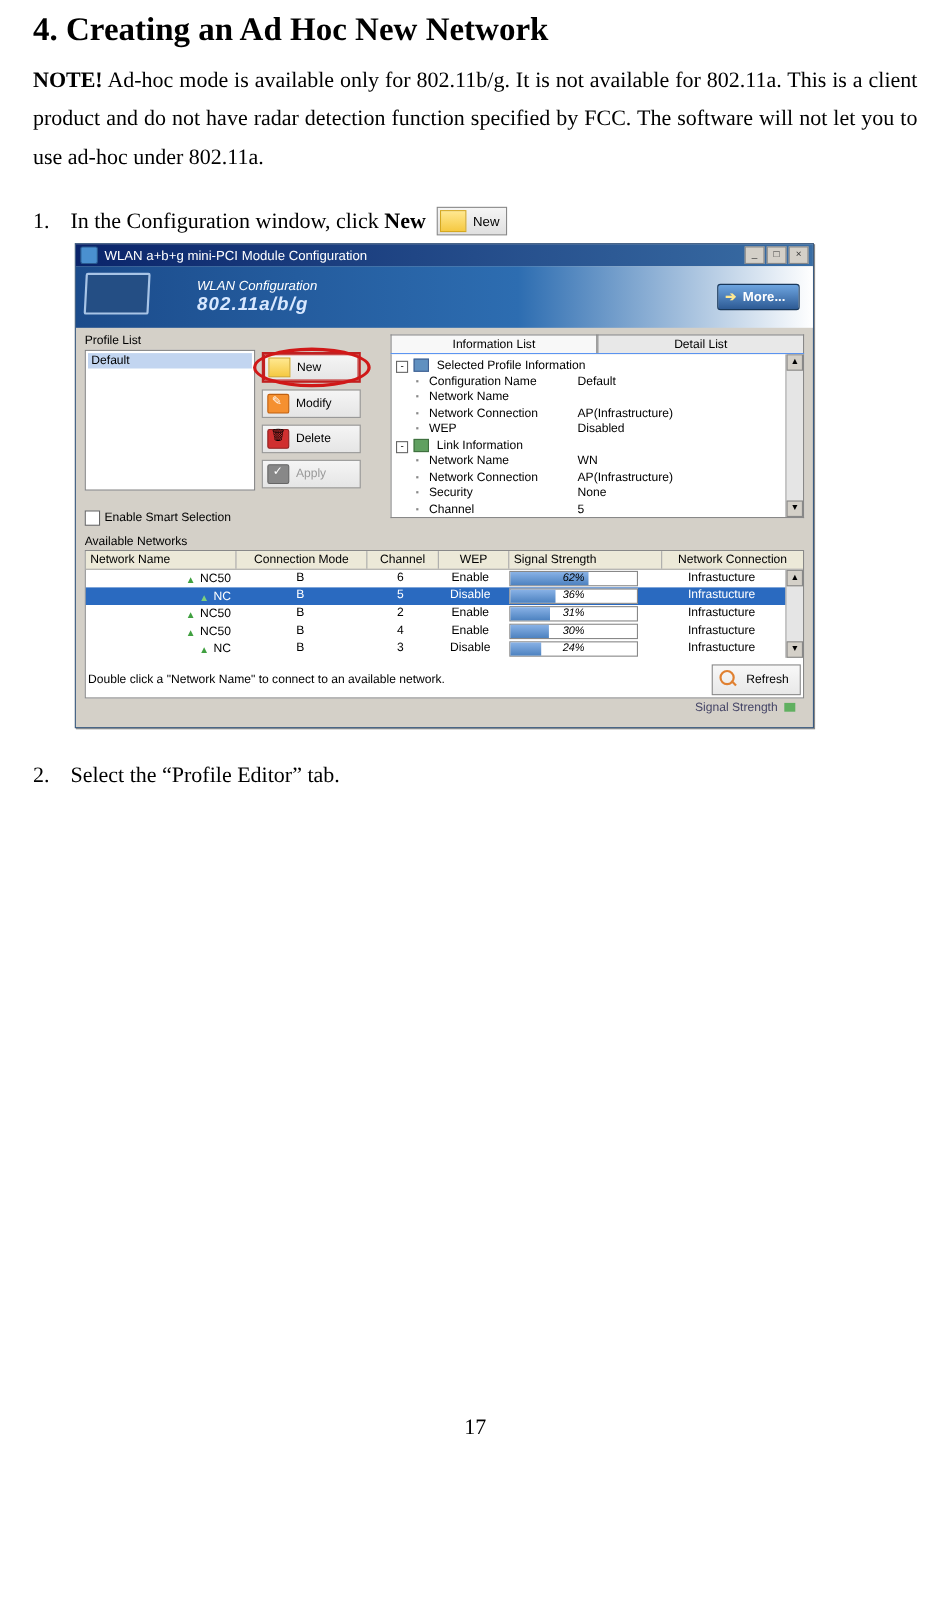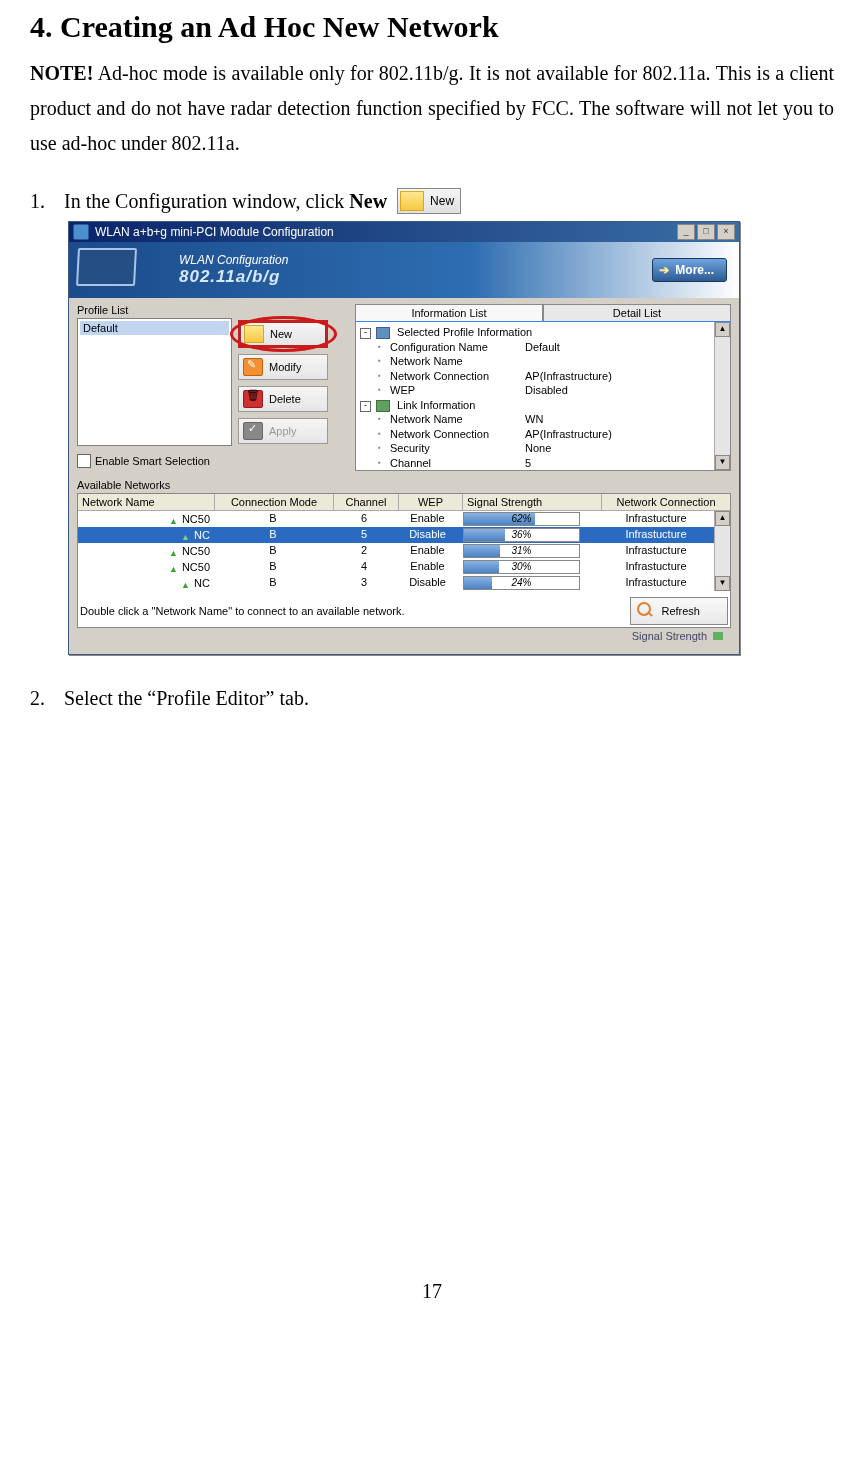--- a/index.html
+++ b/index.html
@@ -168,21 +168,21 @@
     position: absolute;
     width: 101px;
     height: 30px;
     border: 3px solid #d01818;
     border-radius: 50%;
     margin-left: 153px;
     margin-top: -2px;
     pointer-events: none;
   }
 
-  .enable-smart { margin-top: 8px; font-size: 11px; display: flex; align-items: center; gap: 4px; }
+  .enable-smart { margin-top: 18px; font-size: 11px; display: flex; align-items: center; gap: 4px; }
   .chk { width: 12px; height: 12px; border: 1px solid #666; background: white; }
 
   
   .info-panel { flex: 1; }
   .info-tabs {
     display: flex;
     border-bottom: 1px solid #3b82f6;
   }
   .info-tab {
     border: 1px solid #888;
@@ -287,21 +287,21 @@
     display: flex;
     justify-content: space-between;
     align-items: center;
     padding: 6px 2px 2px 2px;
     font-size: 11px;
   }
   .refresh-btn {
     display: flex; align-items: center; gap: 6px;
     border: 1px solid #888;
     background: linear-gradient(#f8f8f8, #e8e8e8);
-    padding: 4px 27px 4px 6px;
+    padding: 4px 10px 4px 6px;
   }
   .refresh-btn .mag {
     width: 18px; height: 18px;
     position: relative;
   }
   .mag::before {
     content:"";
     position:absolute;
     width:10px; height:10px;
     border:2px solid #e08030;

